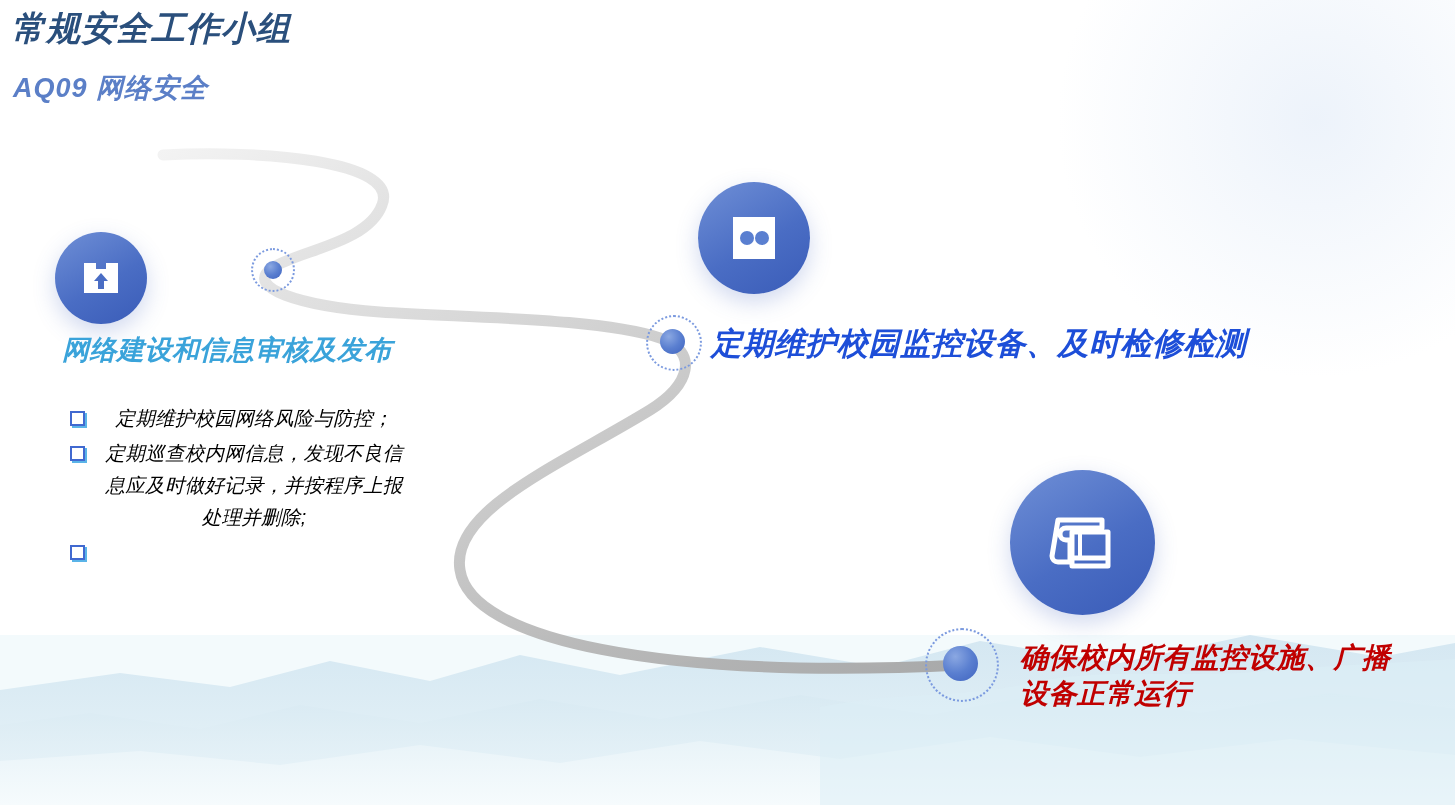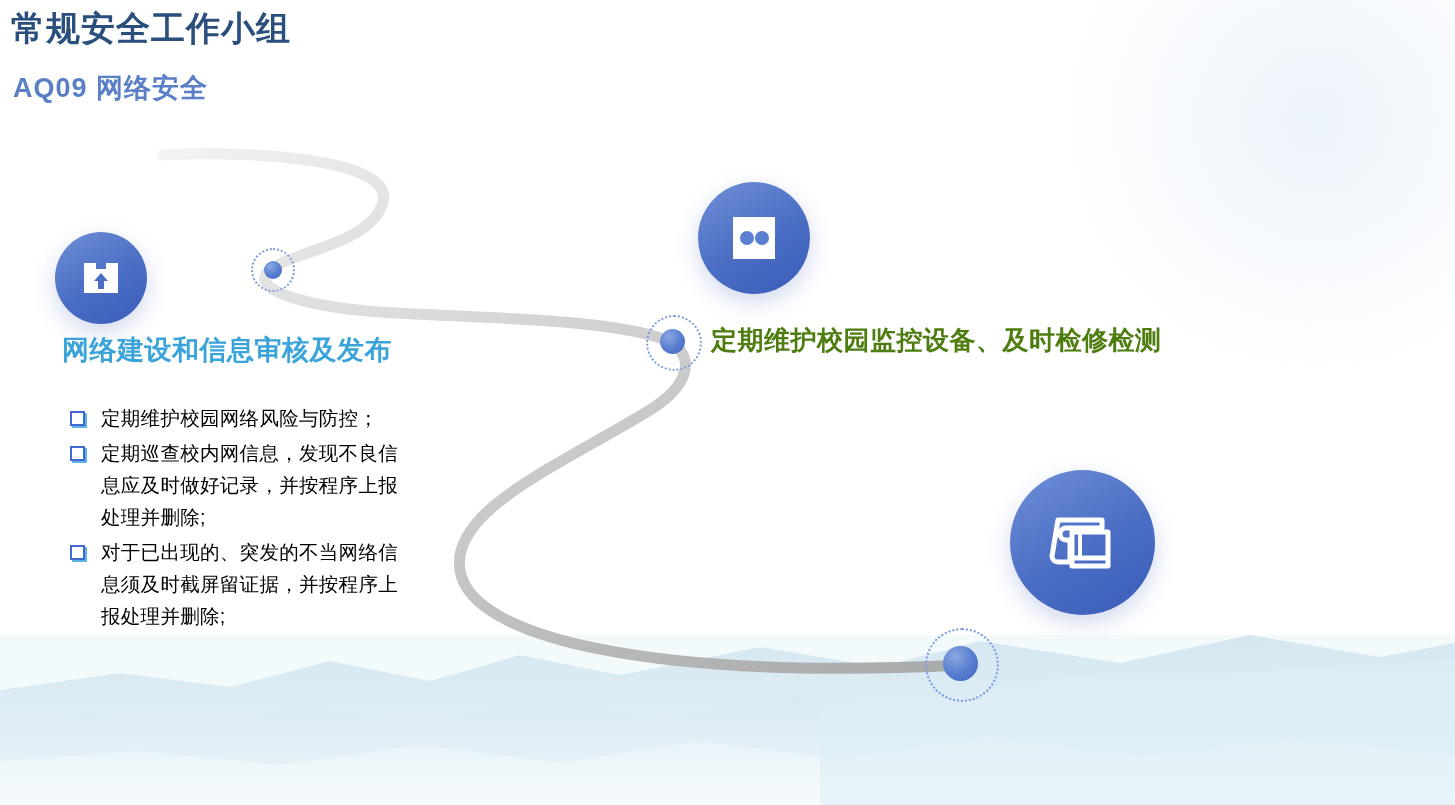--- a/index.html
+++ b/index.html
@@ -9,20 +9,21 @@
     background:#ffffff;
     font-family:"Liberation Sans","DejaVu Sans",sans-serif;
     overflow:hidden;
     position:relative;
   }
   #slide{
     position:absolute;inset:0;
     width:1455px;height:805px;
     overflow:hidden;
     background:#ffffff;
+    font-style:italic;
   }
   
   .bg-layer{position:absolute;inset:0;pointer-events:none;}
   .bg-mountains{position:absolute;left:0;bottom:0;width:1455px;height:210px;}
   .corner-glow{
     position:absolute;right:-120px;top:-140px;width:520px;height:520px;border-radius:50%;
     background:radial-gradient(circle at 50% 50%, rgba(222,233,247,.55) 0%, rgba(255,255,255,0) 70%);
   }
   
   .title{
@@ -63,40 +64,41 @@
     font-size:27px;font-weight:bold;letter-spacing:.5px;
     color:#3aa3da;
     white-space:nowrap;
   }
   .bullets{
     position:absolute;left:62px;top:402px;width:345px;
   }
   .bullet{
     display:flex;align-items:flex-start;
     margin-bottom:3px;
+    text-align:center;
   }
   .bullet .marker{
     flex:0 0 auto;
     width:11px;height:11px;
     margin:9px 16px 0 8px;
     border:2px solid #4169d0;
     background:#ffffff;
     box-shadow:2px 2px 0 #5ab4e8;
   }
   .bullet .btext{
     flex:1 1 auto;
     font-size:19.5px;line-height:32px;
     color:#000000;
     letter-spacing:.3px;
   }
   
   .sec2-label{
     position:absolute;left:711px;top:323px;
-    font-size:26px;font-weight:bold;letter-spacing:.5px;
-    color:#4d7c0f;
+    font-size:31px;font-weight:bold;letter-spacing:.5px;
+    color:#1d4ed8;
     white-space:nowrap;
   }
   
   .sec3-label{
     position:absolute;left:1020px;top:640px;width:420px;
     font-size:28px;font-weight:bold;line-height:36px;letter-spacing:.5px;
     color:#c00000;
   }
 </style>
 </head>
@@ -197,20 +199,23 @@
     <div class="bullet">
       <span class="marker"></span>
       <span class="btext">定期维护校园网络风险与防控；</span>
     </div>
     <div class="bullet">
       <span class="marker"></span>
       <span class="btext">定期巡查校内网信息，发现不良信息应及时做好记录，并按程序上报处理并删除;</span>
     </div>
     <div class="bullet">
       <span class="marker"></span>
-      <span class="btext">对于已出现的、突发的不当网络信息须及时截屏留证据，并按程序上报处理并删除;</span>
     </div>
   </div>
 
   <div class="sec2-label">定期维护校园监控设备、及时检修检测</div>
 
+  <div class="sec3-label">
+    <span>确保校内所有监控设施、广播</span><br>
+    <span>设备正常运行</span>
+  </div>
 
 </div>
 
 </body></html>

